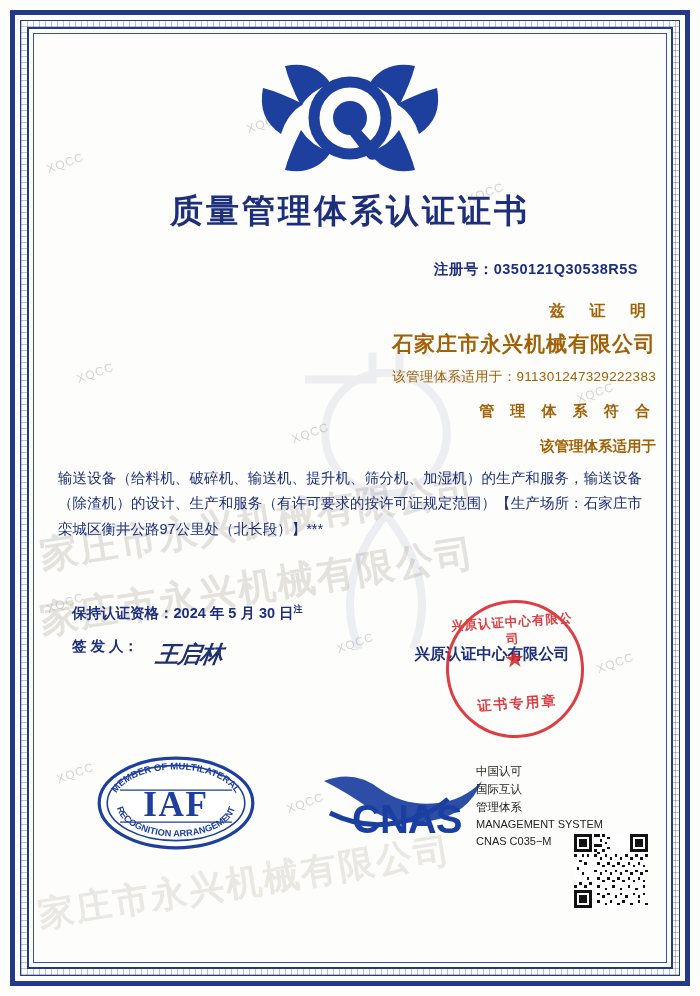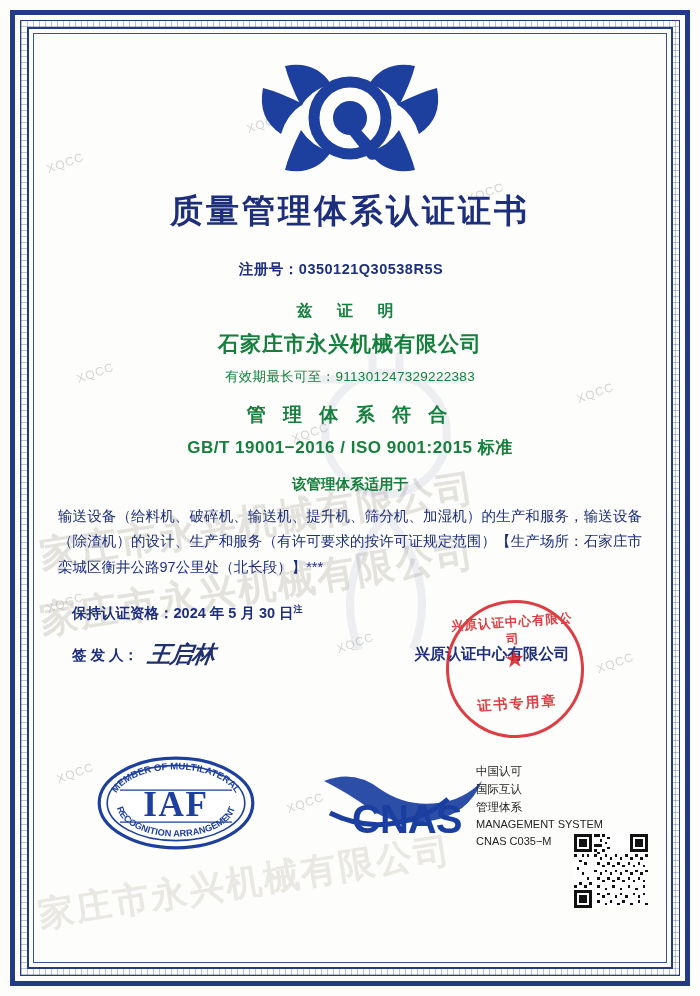--- a/index.html
+++ b/index.html
@@ -115,52 +115,52 @@
   }
   .cert-title {
     text-align: center;
     font-size: 33px;
     font-weight: 700;
     letter-spacing: 3px;
     color: #1d2f7c;
     margin-top: 6px;
   }
   .reg-no {
-    text-align: center;
+    text-align: right;
     margin-top: 26px;
     padding-right: 18px;
     font-size: 14.5px;
     font-weight: 700;
     color: #1d2f7c;
     letter-spacing: 0.5px;
   }
   .blk {
-    text-align: center;
-    color: #15803d;
+    text-align: right;
+    color: #a16207;
   }
   .hereby {
     margin-top: 22px;
     font-size: 16px;
     font-weight: 700;
     letter-spacing: 10px;
   }
   .company {
     margin-top: 8px;
     font-size: 21px;
     font-weight: 700;
     letter-spacing: 1px;
   }
   .line-small {
     margin-top: 10px;
     font-size: 13.5px;
     letter-spacing: 0.3px;
   }
   .sys-conform {
     margin-top: 16px;
-    font-size: 19px;
+    font-size: 15px;
     font-weight: 700;
     letter-spacing: 6px;
   }
   .standard {
     margin-top: 8px;
     font-size: 17px;
     font-weight: 700;
     letter-spacing: 0.5px;
   }
   .applies {
@@ -184,22 +184,21 @@
     left: 28px;
     top: 555px;
     font-size: 14.5px;
     font-weight: 700;
     color: #1d2f7c;
     line-height: 2.0;
   }
   .sig-row {
     margin-top: 4px;
     display: flex;
-    align-items: center;
-    gap: 10px;
+    gap: 18px;
   }
   .sig-script {
     font-family: "Liberation Serif", serif;
     font-size: 23px;
     font-style: italic;
     font-weight: 700;
     color: #20306f;
     transform: skewX(-8deg);
     letter-spacing: -1px;
   }
@@ -372,25 +371,24 @@
 
     <div class="cert-title">质量管理体系认证证书</div>
 
     <div class="reg-no">
       <span>注册号：</span><span>0350121Q30538R5S</span>
     </div>
 
     <div class="blk hereby">兹  证  明</div>
     <div class="blk company">石家庄市永兴机械有限公司</div>
     <div class="blk line-small">
-      <span>有效期最长可至：911301247329222383</span>
+      <span>该管理体系适用于：911301247329222383</span>
     </div>
 
     <div class="blk sys-conform">管 理 体 系 符 合</div>
-    <div class="blk standard">GB/T 19001−2016 / ISO 9001:2015 标准</div>
     <div class="blk applies">该管理体系适用于</div>
     <div class="scope">输送设备（给料机、破碎机、输送机、提升机、筛分机、加湿机）的生产和服务，输送设备（除渣机）的设计、生产和服务（有许可要求的按许可证规定范围）【生产场所：石家庄市栾城区衡井公路97公里处（北长段）】***</div>
 
     <div class="dates">
       <div>
         <span>保持认证资格：</span><span>2024 年 5 月 30 日</span><span class="sup">注</span>
       </div>
       <div class="sig-row">
         <span>签 发 人：</span>
         <span class="sig-script">王启林</span>

